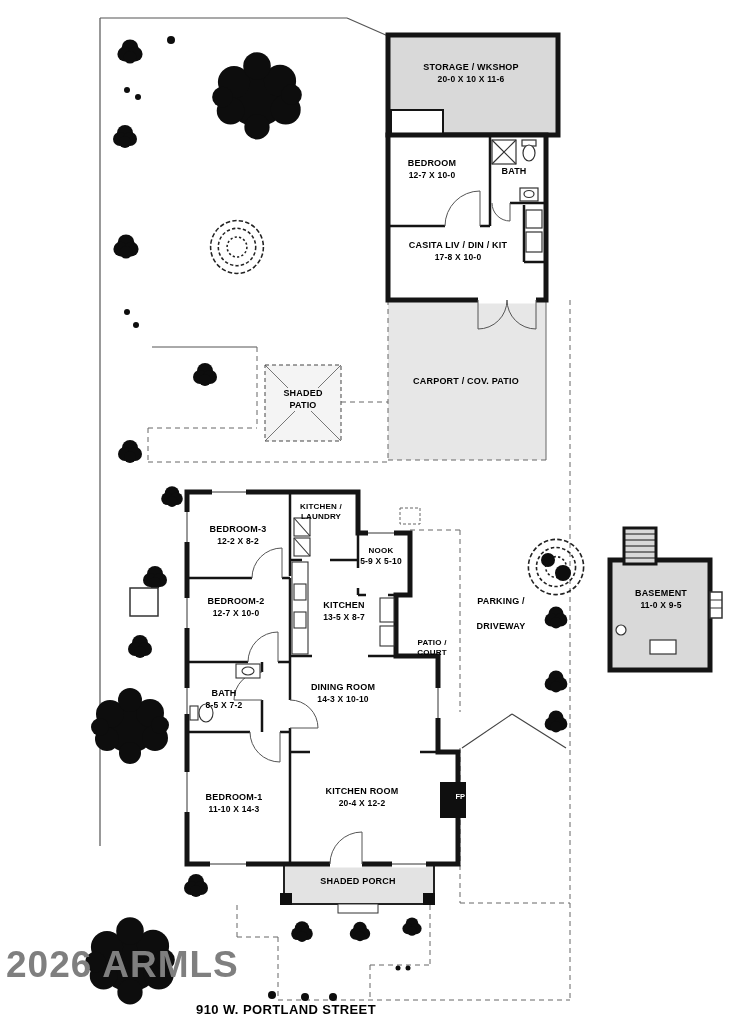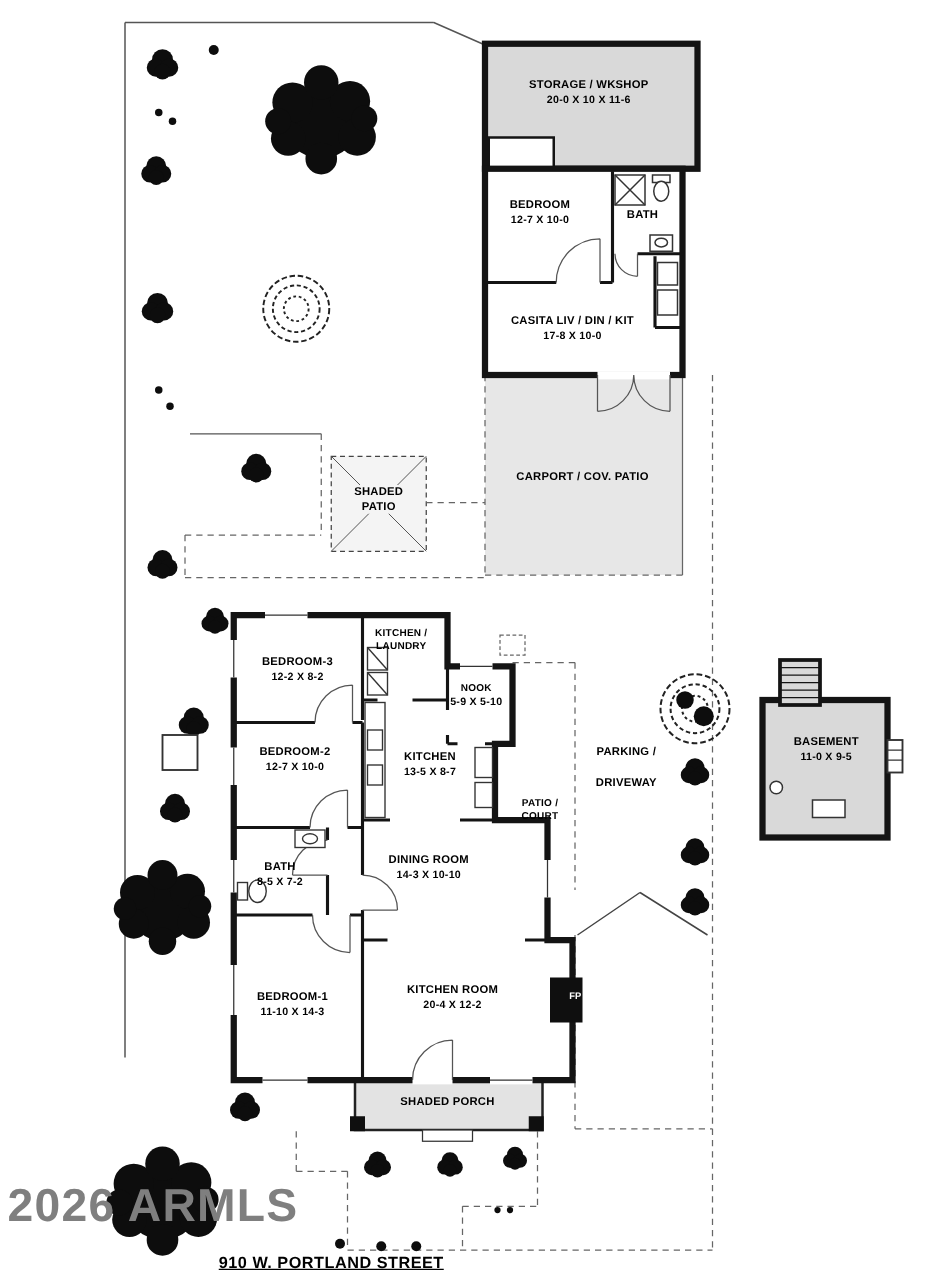--- a/index.html
+++ b/index.html
@@ -20,22 +20,22 @@
   .gap-line{margin-top:13px;}
   .fp-lbl{
     position:absolute;left:441px;top:792px;width:24px;text-align:right;
     color:#fff;font-size:7.5px;font-weight:bold;z-index:6;
   }
   .wm{
     position:absolute;left:6px;top:944px;font-size:37px;font-weight:bold;
     color:#7f7f7f;letter-spacing:1px;z-index:9;white-space:nowrap;
   }
   .street{
-    position:absolute;left:175px;top:1002px;font-size:13px;font-weight:bold;
-    letter-spacing:.4px;color:#000;z-index:9;white-space:nowrap;text-decoration:underline;
+    position:absolute;left:196px;top:1002px;font-size:13px;font-weight:bold;
+    letter-spacing:.4px;color:#000;z-index:9;white-space:nowrap;
   }
 </style>
 </head>
 <body>
 
 <div id="canvas">
 
   <svg id="planSvg" width="743" height="1024" viewBox="0 0 743 1024">
 
     <defs>
@@ -230,21 +230,21 @@
     <span>STORAGE / WKSHOP</span>
     <span class="dims">20-0 X 10 X 11-6</span>
   </div>
   <div class="lbl" style="left:432px;top:158px">
     <span>BEDROOM</span>
     <span class="dims">12-7 X 10-0</span>
   </div>
   <div class="lbl" style="left:514px;top:166px">
     <span>BATH</span>
   </div>
-  <div class="lbl" style="left:458px;top:251px">
+  <div class="lbl" style="left:458px;top:240px">
     <span>CASITA LIV / DIN / KIT</span>
     <span class="dims">17-8 X 10-0</span>
   </div>
   <div class="lbl" style="left:466px;top:376px">
     <span>CARPORT / COV. PATIO</span>
   </div>
   <div class="lbl chip" style="left:303px;top:388px">
     <span>SHADED</span>
     <span>PATIO</span>
   </div>

